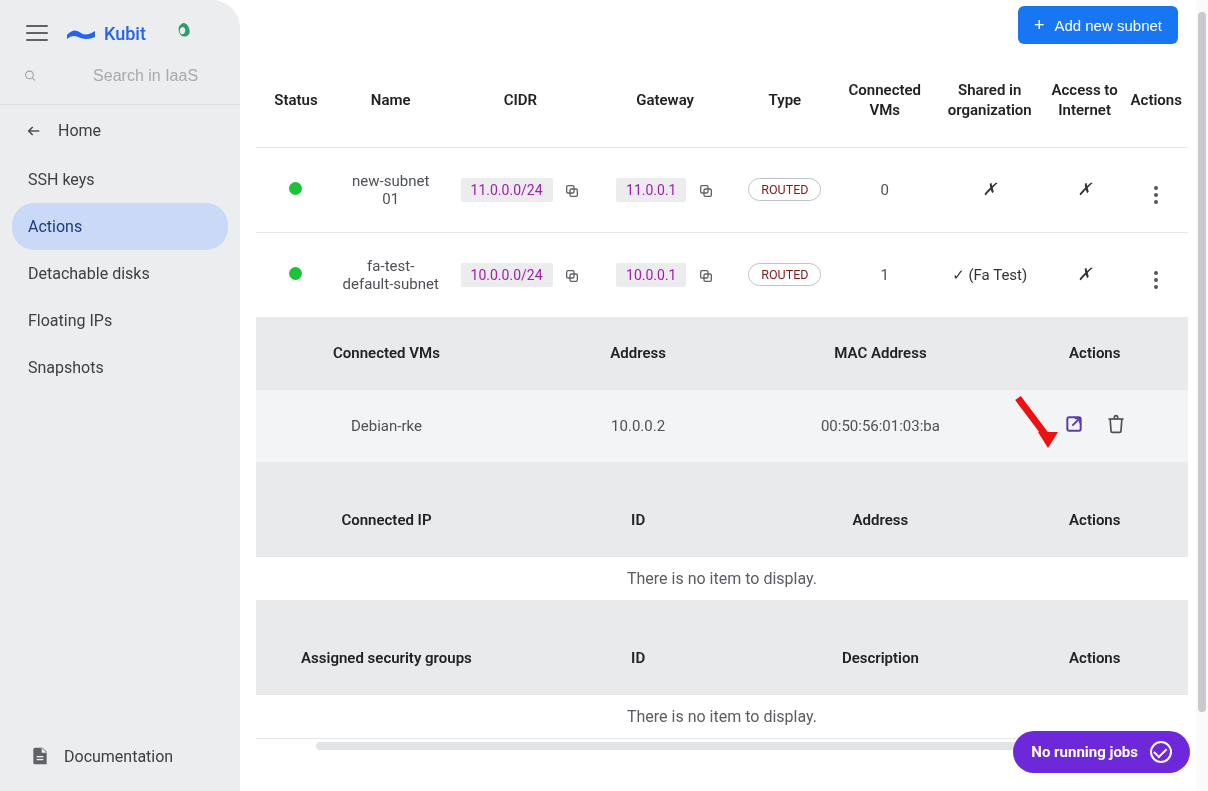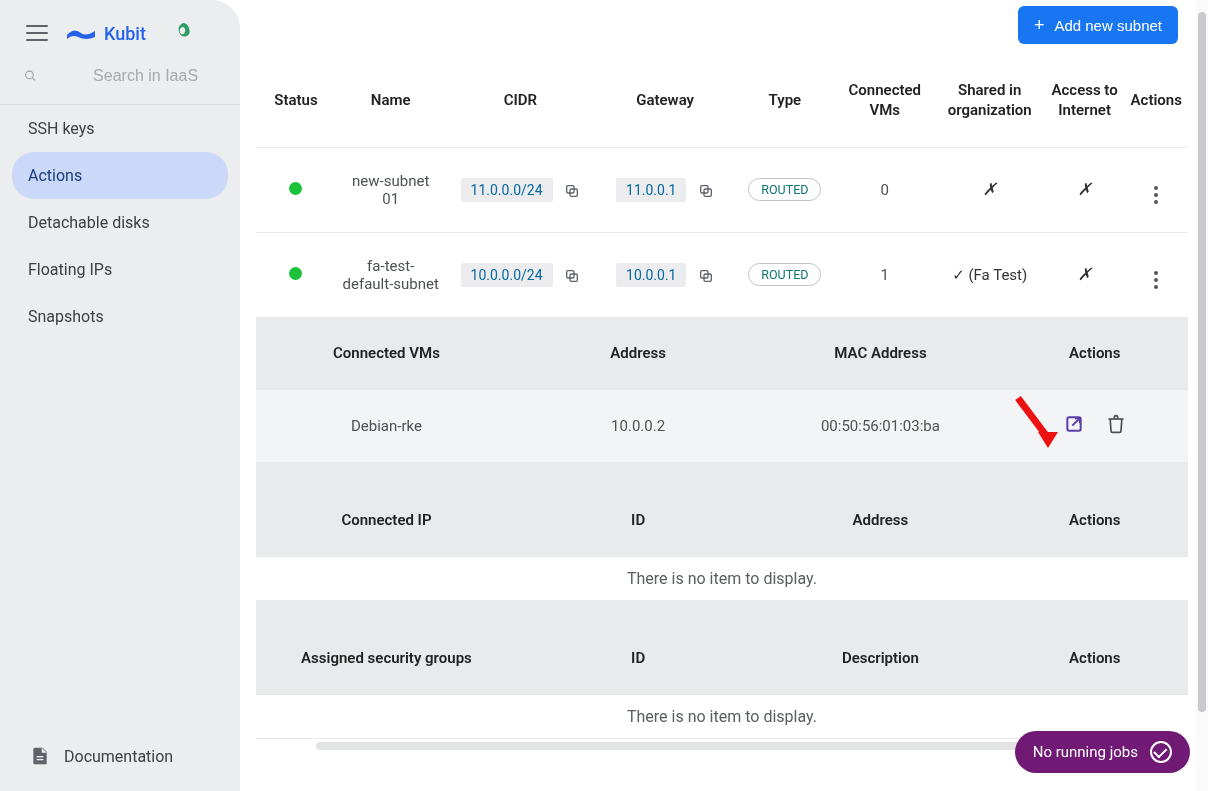--- a/index.html
+++ b/index.html
@@ -116,29 +116,29 @@
   .status-dot {
     width:13px; height:13px; border-radius:50%;
     background:#1bc23a; display:inline-block;
   }
   .pill {
     background:#ececef;
     border-radius:2px;
     padding:4px 10px;
     display:inline-block;
     font-size:14px;
-    color:#0369a1;
+    color:#a21caf;
   }
   .copy-icon { margin-left:8px; color:#5f6368; cursor:pointer; display:inline-flex; vertical-align:middle;}
   .type-pill {
     border:1px solid #bfc2c6;
     border-radius:14px;
     padding:3px 12px;
     font-size:12.5px;
-    color:#0f766e;
+    color:#7f1d1d;
     display:inline-block;
   }
   .x-mark { font-style:italic; font-family: Georgia, serif; font-size:17px; color:#333; }
   .check { color:#333; }
   .dots { cursor:pointer; color:#555; display:inline-flex; flex-direction:column; gap:3px; align-items:center; }
   .dots span { width:4px; height:4px; background:#555; border-radius:50%; display:block; }
 
   
   .detail {
     background:#e9eaec;
@@ -179,26 +179,26 @@
     position:absolute;
     left:1012px; top:392px;
     pointer-events:none;
   }
   .arrow svg { }
 
   
   .jobs-badge {
     position:absolute;
     right:18px; bottom:18px;
-    background:#701a75;
+    background:#6d28d9;
     color:#fff;
     border-radius:22px;
     padding:10px 18px 10px 18px;
     display:flex; align-items:center; gap:12px;
-    font-size:15px; font-weight:400;
+    font-size:15px; font-weight:700;
   }
   .jobs-badge .circ {
     width:22px; height:22px; border:2px solid #fff; border-radius:50%;
     display:flex; align-items:center; justify-content:center;
   }
   .jobs-badge .circ::after {
     content:""; width:10px; height:6px; border-left:2px solid #fff; border-bottom:2px solid #fff;
     transform: rotate(-45deg) translate(0px,-1px);
   }
 
@@ -250,20 +250,27 @@
   </div>
 
   <div class="search-row">
     <svg width="20" height="20" viewBox="0 0 24 24" fill="none" stroke="#9ea1a6" stroke-width="2">
         <circle cx="10" cy="10" r="7"></circle>
         <line x1="20" y1="20" x2="15" y2="15"></line>
       </svg>
     <input type="text" placeholder="Search in IaaS" style="">
   </div>
 
+  <div class="home-row">
+    <svg width="20" height="16" viewBox="0 0 24 24" fill="none" stroke="#3d4043" stroke-width="2">
+        <line x1="20" y1="12" x2="4" y2="12"></line>
+        <polyline points="10 6 4 12 10 18"></polyline>
+      </svg>
+    <span>Home</span>
+  </div>
 
   <ul class="nav">
     <li><span>SSH keys</span></li>
     <li class="active"><span>Actions</span></li>
     <li><span>Detachable disks</span></li>
     <li><span>Floating IPs</span></li>
     <li><span>Snapshots</span></li>
   </ul>
 
   <div class="doc-row">

